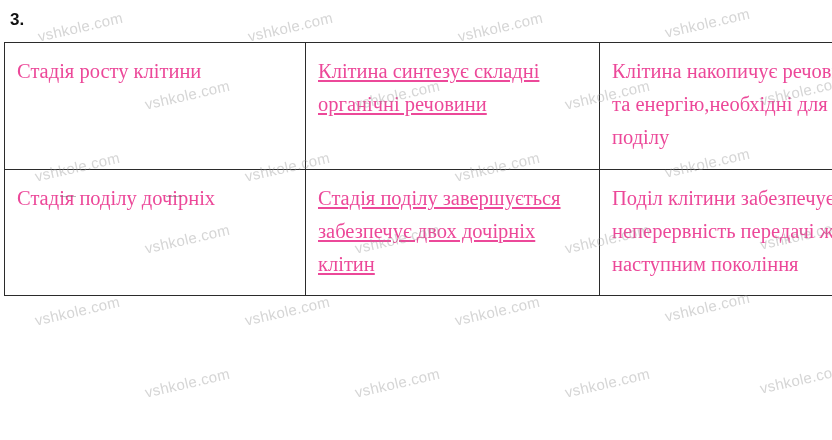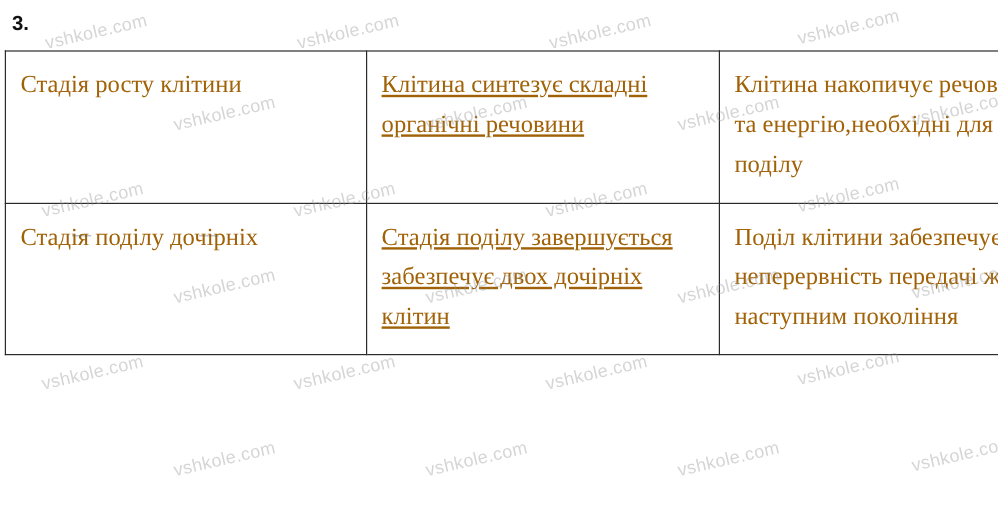--- a/index.html
+++ b/index.html
@@ -40,21 +40,21 @@
     table-layout: fixed;
   }
 
   table.answer-table td {
     border: 1px solid #2b2b2b;
     vertical-align: top;
     padding: 12px 10px 14px 12px;
     font-size: 20.5px;
     line-height: 1.62;
     font-family: "Liberation Serif", serif;
-    color: #a16207;
+    color: #ec4899;
     word-wrap: break-word;
   }
 
   table.answer-table td.col-1 { width: 278px; }
   table.answer-table td.col-2 { width: 271px; text-decoration: underline; }
   table.answer-table td.col-3 { width: 271px; }
 
   
   .watermarks {
     position: absolute;

